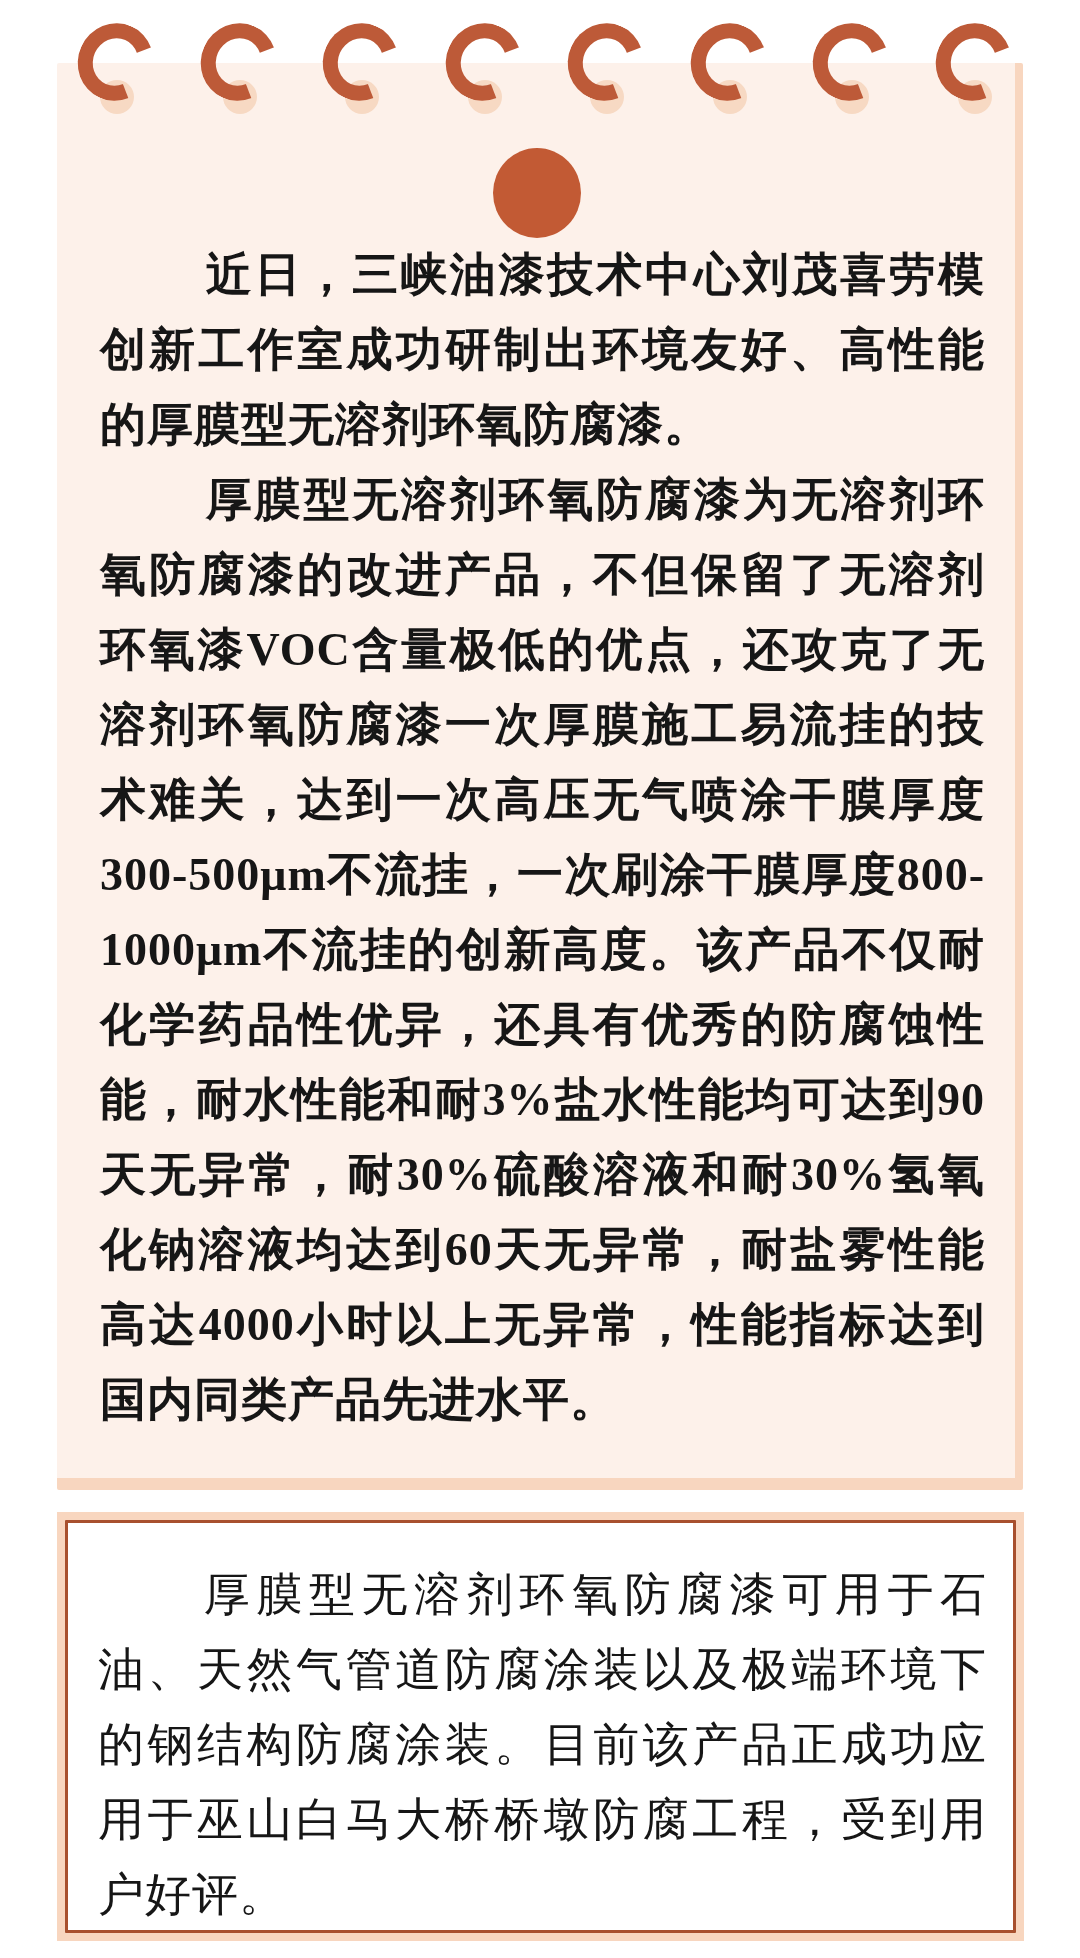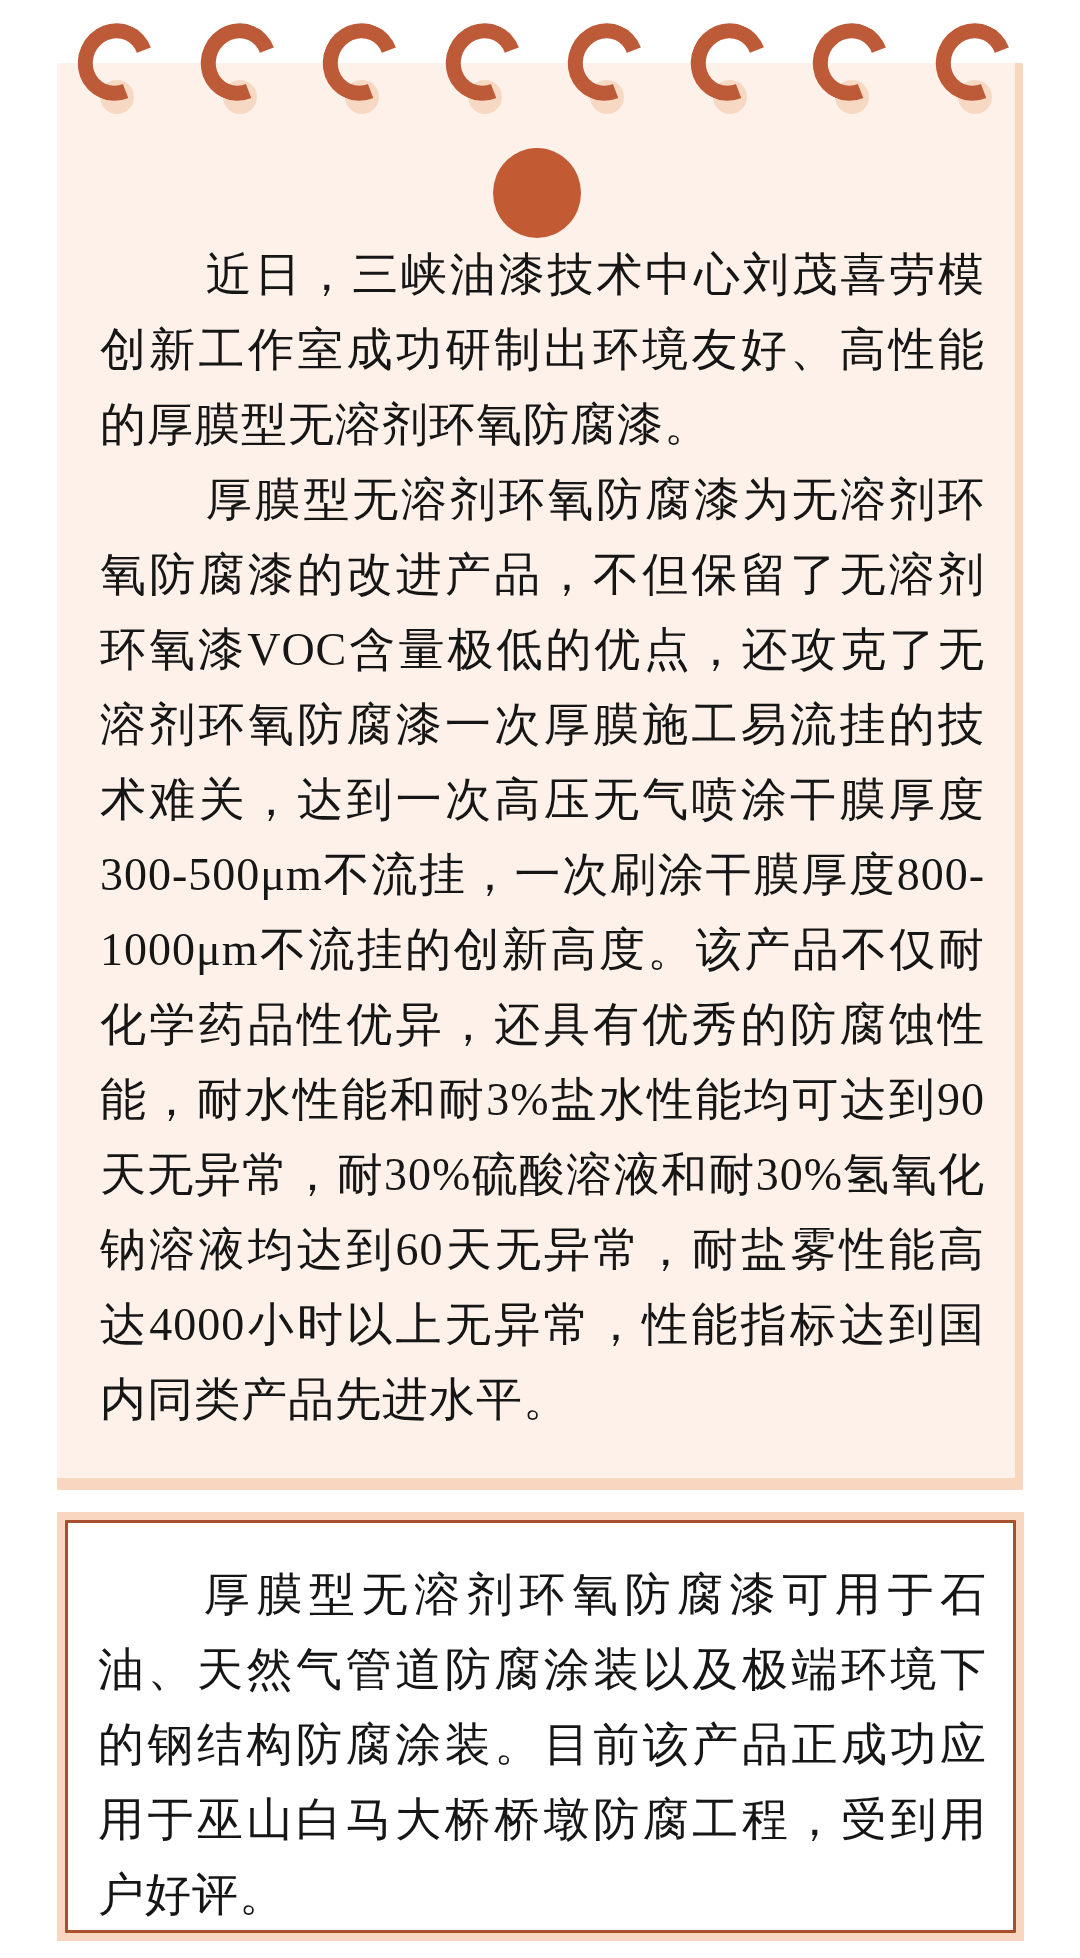--- a/index.html
+++ b/index.html
@@ -70,21 +70,21 @@
   }
   .big-dot{
     position:absolute;
     left:436px; top:85px;
     width:88px; height:90px;
     border-radius:50%;
     background:var(--dot);
   }
   .article-text{
     position:absolute;
-    left:43px; right:30px; top:174px;
+    left:43px; right:30px; top:174px;font-weight:bold;
   }
   .article-text p, .box-text p{
     margin:0;
     font-size:46px;
     line-height:75px;
     letter-spacing:1px;
     text-align:justify;
     text-justify:inter-character;
     text-indent:2.3em;
   }

